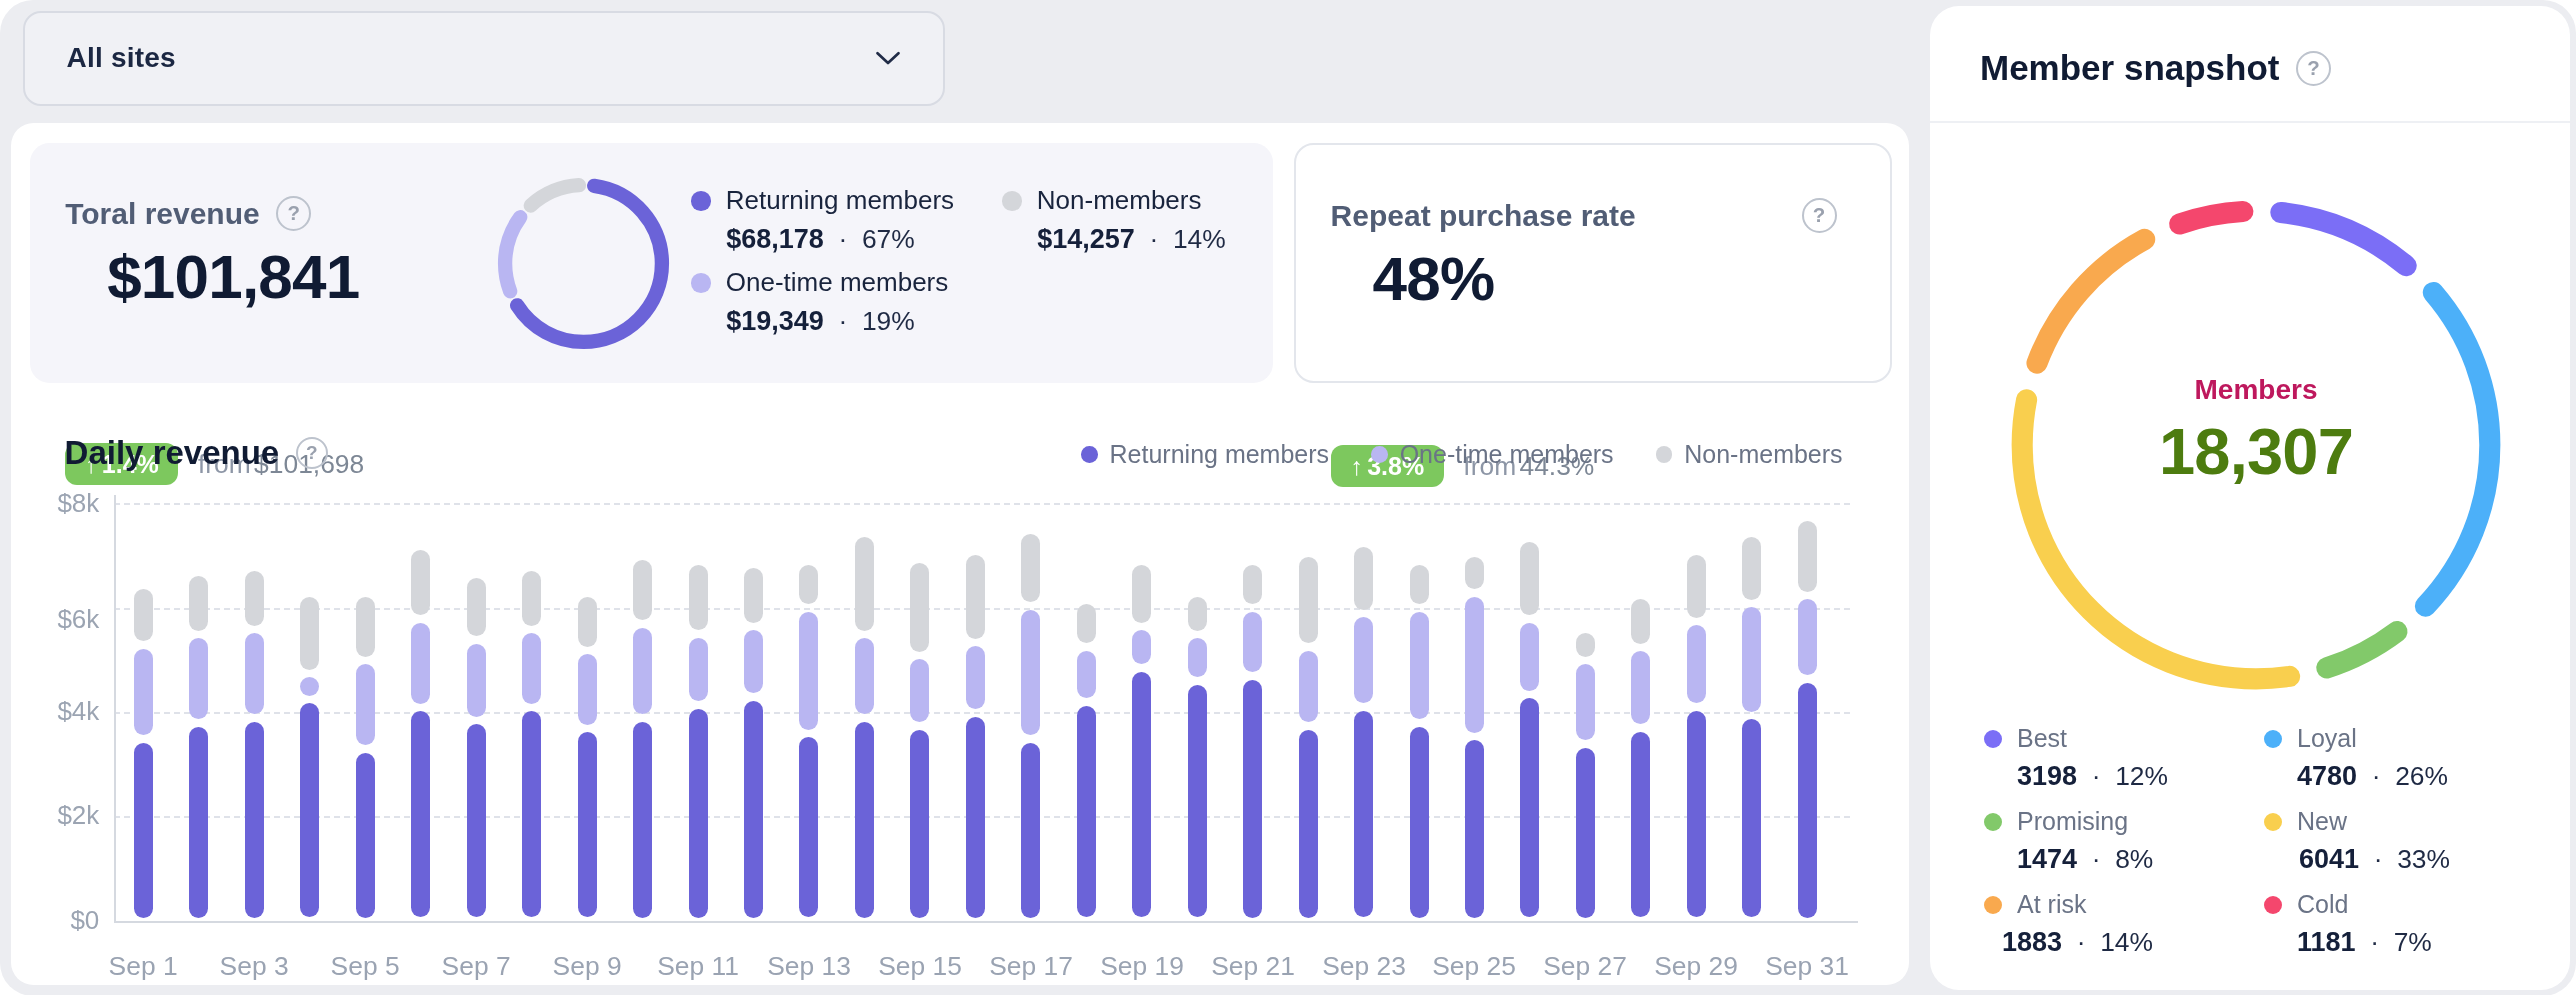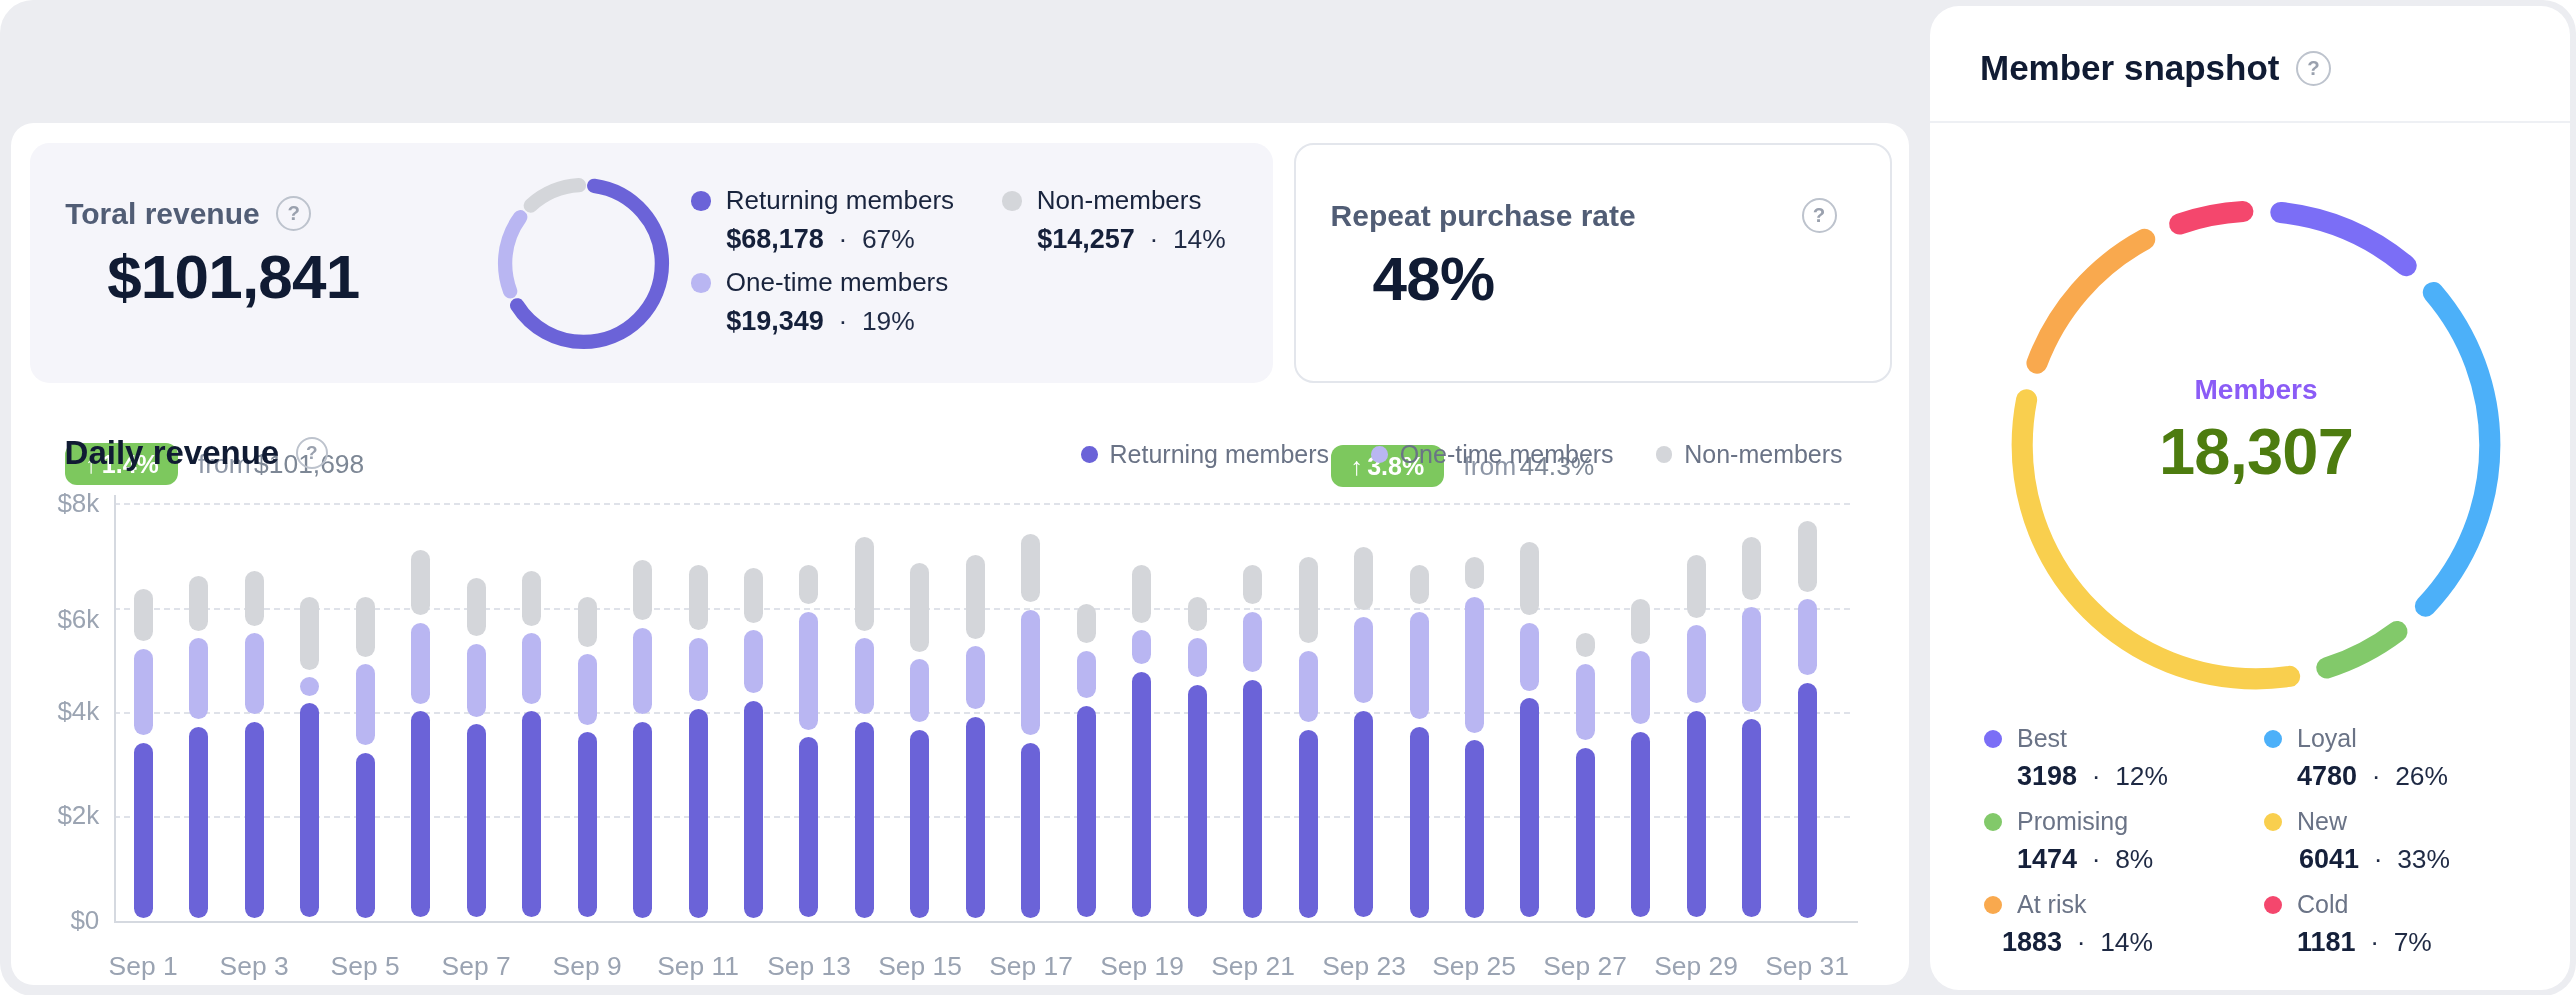--- a/index.html
+++ b/index.html
@@ -62,29 +62,35 @@
   .barseg{position:absolute;border-radius:10.6px;}
 
   
   .side-card{position:absolute;left:1930px;top:6px;width:640px;height:984px;background:#ffffff;
              border-radius:29px;}
   .side-head{position:absolute;left:50px;top:42px;display:flex;align-items:center;gap:16.6px;}
   .side-title{font-size:35px;font-weight:700;color:#101b33;}
   .side-divider{position:absolute;left:0;top:115px;width:100%;height:2.3px;background:#eef0f4;}
   #member-donut{position:absolute;left:62px;top:175px;}
   .donut-center{position:absolute;left:62px;top:175px;width:528px;text-align:center;pointer-events:none;}
-  .dc-label{margin-top:193px;font-size:28px;font-weight:700;color:#8b5cf6;}
+  .dc-label{margin-top:193px;font-size:28px;font-weight:700;color:#be185d;}
   .dc-value{margin-top:7.5px;font-size:65px;font-weight:800;color:#4d7c0f;letter-spacing:-0.8px;}
   .ms-item{position:absolute;}
 </style>
 </head>
 <body>
 
 <div class="app">
 
+  <div class="dd" id="dd-site">
+    <span class="dd-label">All sites</span>
+    <svg class="chev" viewBox="0 0 34 20">
+      <path d="M3 3 L17 16 L31 3" fill="none" stroke="#212c47" stroke-width="3.6" stroke-linecap="round" stroke-linejoin="round"></path>
+    </svg>
+  </div>
 
   <section class="main-card">
 
     <div class="tile tile-rev">
       <div class="tile-title-row">
         <span class="tile-title">Toral revenue</span>
         <span class="help">?</span>
       </div>
       <div class="big-num">$101,841</div>
       <div class="delta-row">

